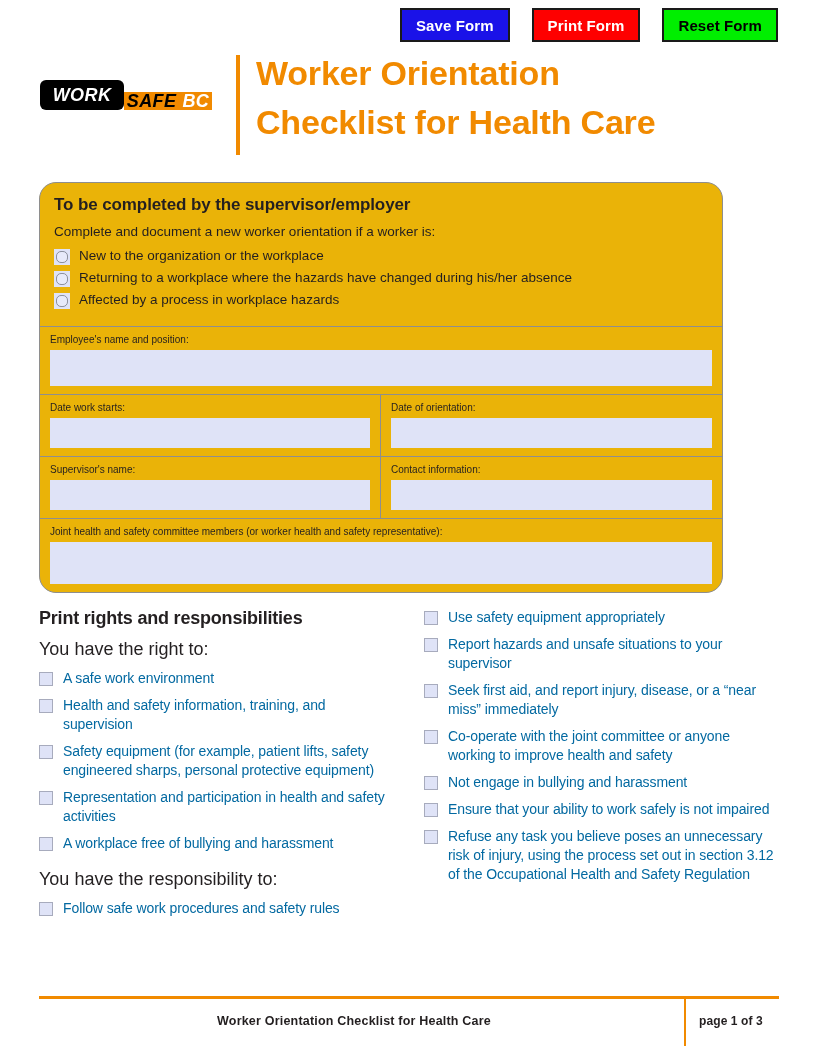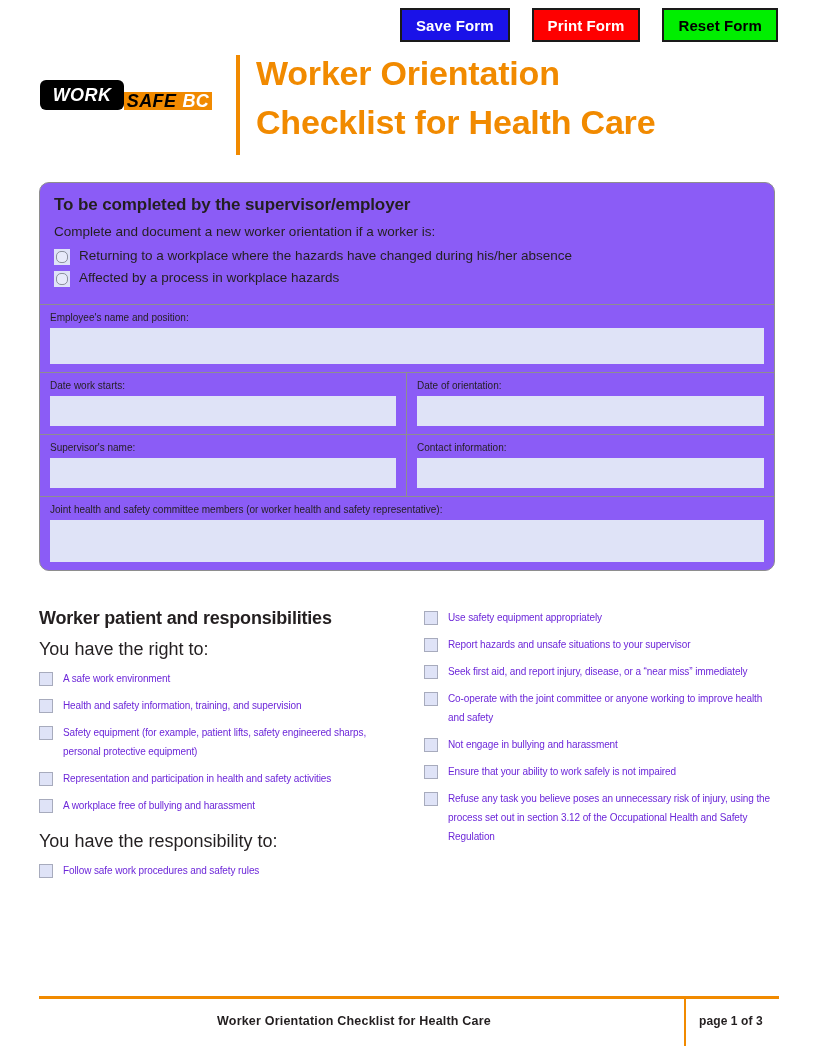--- a/index.html
+++ b/index.html
@@ -113,25 +113,25 @@
     font-size: 34px;
     line-height: 49px;
     letter-spacing: -.2px;
   }
 
   
   .form-box {
     position: absolute;
     left: 39px;
     top: 182px;
-    width: 736px;
+    width: 684px;
     border: 1px solid #8e8e8e;
-    border-radius: 10px;
-    box-sizing: border-box;
-    background: #8b5cf6;
+    border-radius: 17px;
+    box-sizing: border-box;
+    background: #eab308;
     overflow: hidden;
   }
   .fb-intro { padding: 12px 14px 12px 14px; }
   .fb-heading {
     font-family: "Liberation Sans", sans-serif;
     font-weight: bold;
     font-size: 17px;
     color: #231f20;
     margin: 0 0 9px 0;
     letter-spacing: -.1px;
@@ -232,23 +232,23 @@
     width: 14px;
     height: 14px;
     flex: 0 0 14px;
     background: #dfe3f7;
     border: 1px solid #a7abbd;
     box-sizing: border-box;
     margin-top: 3px;
     cursor: pointer;
   }
   .cb-label {
-    font-size: 10px;
+    font-size: 14px;
     line-height: 19px;
-    color: #6d28d9;
+    color: #0369a1;
     letter-spacing: -.1px;
   }
 
   
   .footer {
     position: absolute;
     left: 39px;
     top: 996px;
     width: 740px;
     height: 50px;
@@ -319,20 +319,24 @@
   </div>
 
   <div class="form-box">
 
     <div class="fb-intro">
       <div class="fb-heading">To be completed by the supervisor/employer</div>
       <div class="fb-sub">Complete and document a new worker orientation if a worker is:</div>
 
       <div class="radio-row">
         <span class="radio-box"></span>
+        <span class="radio-label">New to the organization or the workplace</span>
+      </div>
+      <div class="radio-row">
+        <span class="radio-box"></span>
         <span class="radio-label">Returning to a workplace where the hazards have changed during his/her absence</span>
       </div>
       <div class="radio-row">
         <span class="radio-box"></span>
         <span class="radio-label">Affected by a process in workplace hazards</span>
       </div>
     </div>
 
     <div class="fb-divider"></div>
 
@@ -372,21 +376,21 @@
     <div class="fb-cell">
       <div class="fb-cell-label">Joint health and safety committee members (or worker health and safety representative):</div>
       <textarea class="fb-input area" style=""></textarea>
     </div>
 
   </div>
 
   <div class="rr">
 
     <div class="rr-col">
-      <div class="rr-heading">Worker patient and responsibilities</div>
+      <div class="rr-heading">Print rights and responsibilities</div>
       <div class="rr-sub">You have the right to:</div>
 
       <div class="cb-row">
         <span class="cb-box"></span>
         <span class="cb-label">A safe work environment</span>
       </div>
       <div class="cb-row">
         <span class="cb-box"></span>
         <span class="cb-label">Health and safety information, training, and supervision</span>
       </div>

